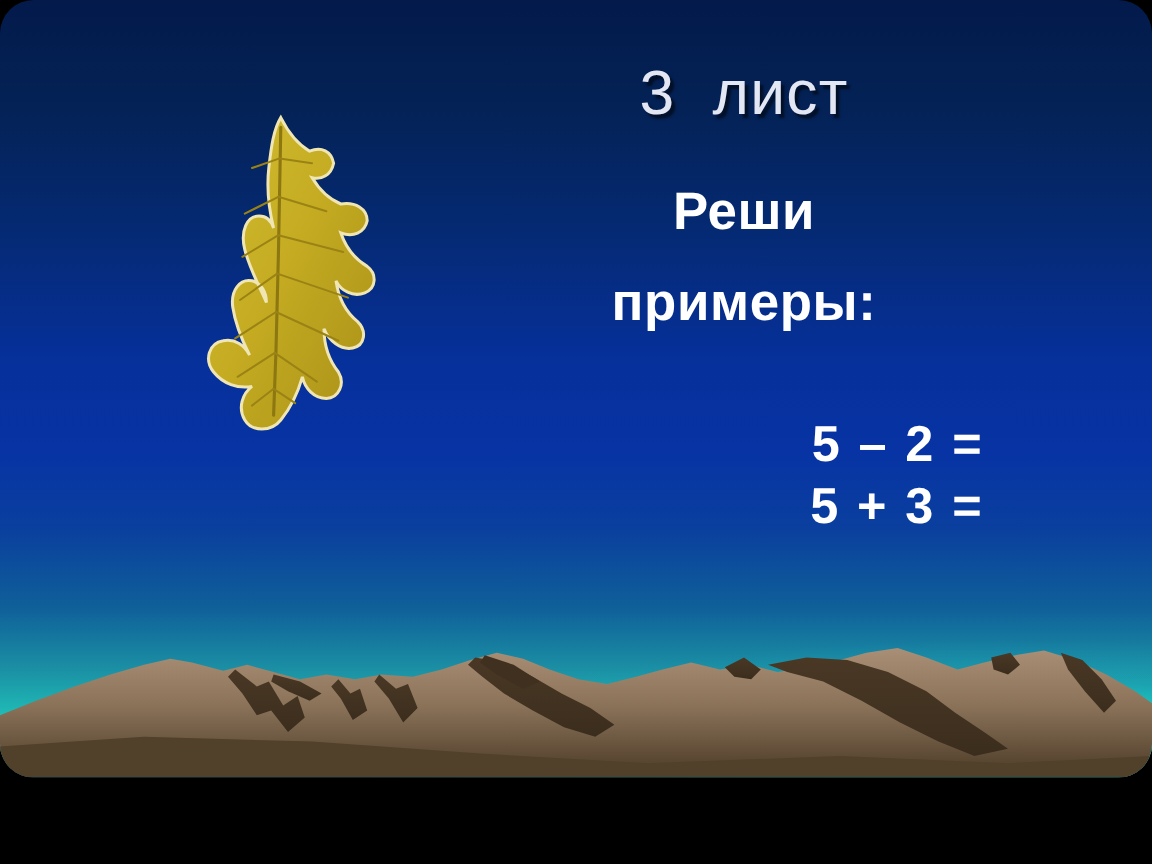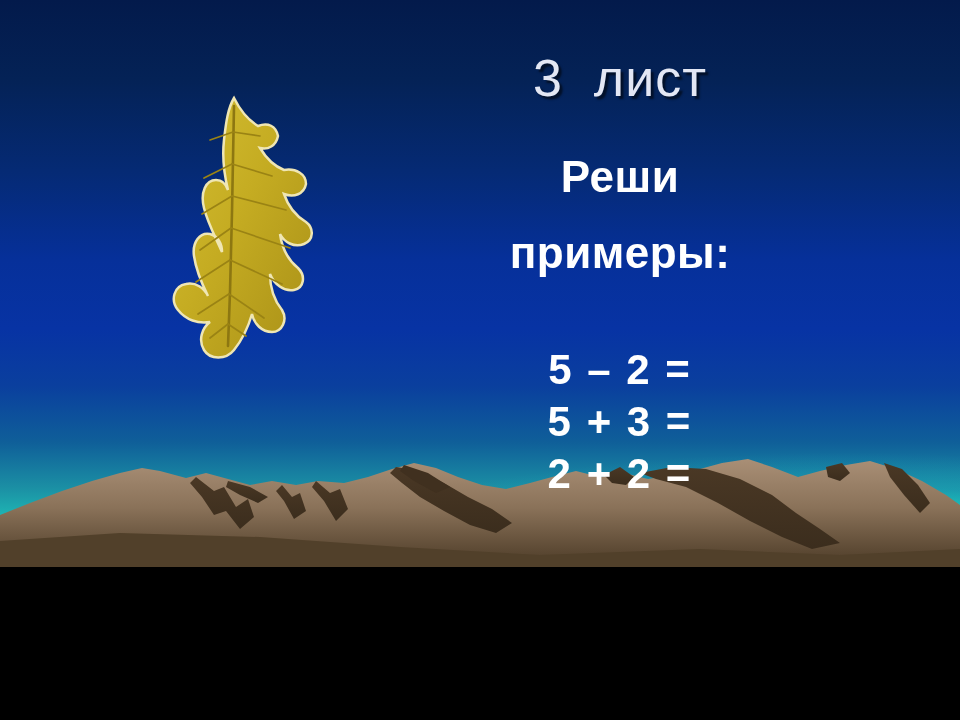--- a/index.html
+++ b/index.html
@@ -3,37 +3,38 @@
 <meta charset="utf-8">
 <style>
   html, body {
     margin: 0;
     padding: 0;
     background: #000;
   }
   #slide {
     position: relative;
     width: 960px;
-    height: 567px;
+    height: 648px;
     overflow: hidden;
     font-family: "Liberation Sans", sans-serif;
     
     background:
       linear-gradient(to bottom,
         #031a4b 0%,
         #042256 14%,
         #052a74 30%,
         #06309a 46%,
         #0733a4 58%,
         #0a3f9e 68%,
         #0f5f99 78%,
         #1b8fa4 86%,
         #1fbcb6 92%,
         #16e2c6 96%,
         #0f97c9 100%);
+    border-radius: 28px;
   }
 
   
   .horizon-glow {
     position: absolute;
     left: 0;
     right: 0;
     bottom: 0;
     height: 170px;
     background:
@@ -90,21 +91,21 @@
     letter-spacing: 0.5px;
   }
   .prompt-line1 { top: 152px; }
   .prompt-line2 { top: 228px; }
 
   .equations {
     position: absolute;
     left: 420px;
     top: 344px;
     width: 400px;
-    text-align: center;
+    text-align: right;
   }
   .equation {
     font-size: 42px;
     font-weight: bold;
     color: #ffffff;
     line-height: 52px;
     letter-spacing: 2px;
     white-space: pre;
   }
 </style>
@@ -216,16 +217,15 @@
   </svg>
 
   <div class="slide-title">3  лист</div>
 
   <div class="prompt prompt-line2">примеры:</div>
   <div class="prompt prompt-line1">Реши</div>
 
   <div class="equations">
     <div class="equation">5 – 2 =</div>
     <div class="equation">5 + 3 =</div>
-    <div class="equation">2 + 2 =</div>
   </div>
 
 </div>
 
 </body></html>

